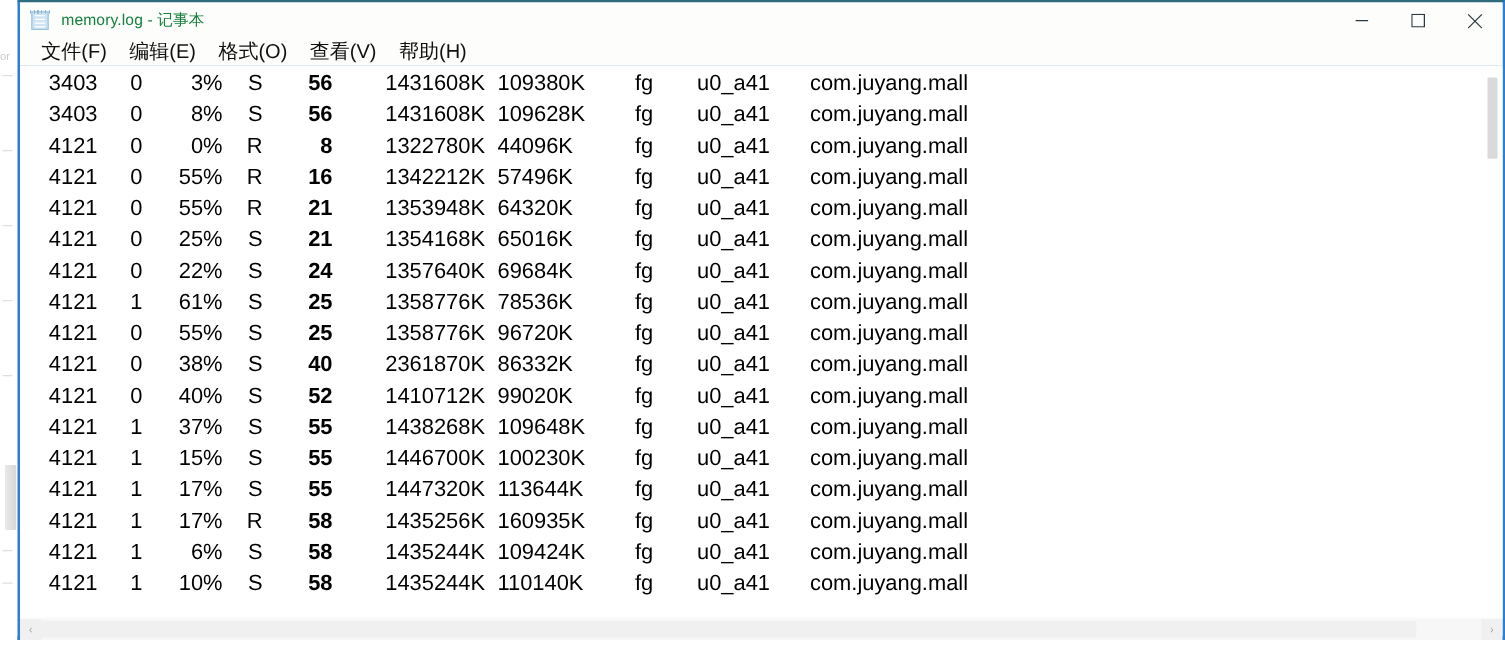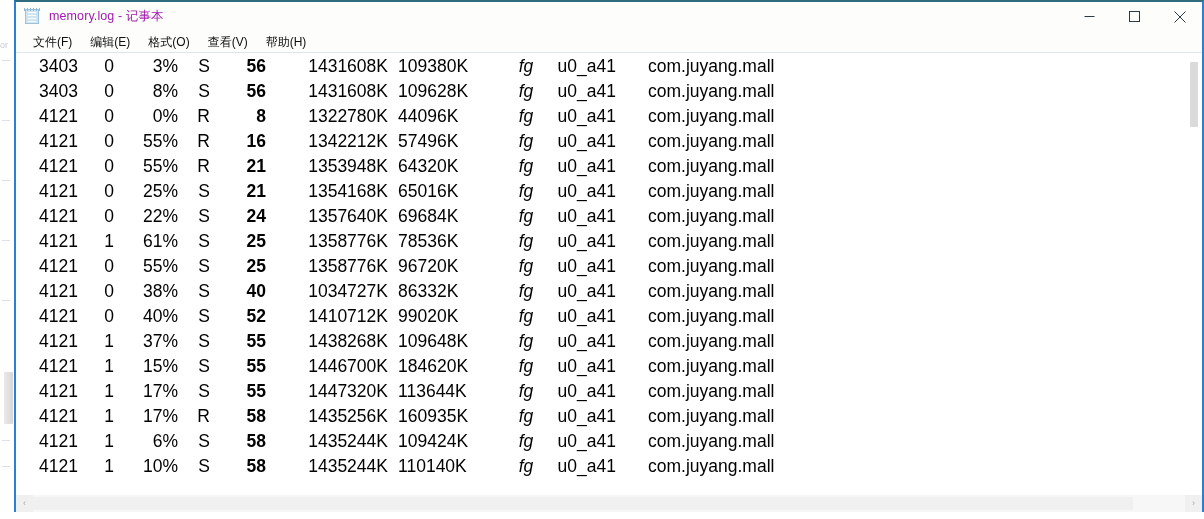--- a/index.html
+++ b/index.html
@@ -101,21 +101,21 @@
     box-shadow: 0 3px 0 #ffffff, 0 6px 0 #ffffff, 0 9px 0 #ffffff;
   }
   .tb-icon .spiral {
     position: absolute;
     left: 0; top: 0;
     width: 16px; height: 3px;
     background: repeating-linear-gradient(to right,#8fb8d4 0 1px,transparent 1px 3px);
   }
   #tb-title {
     font-size: 12.5px;
-    color: #a21caf;
+    color: #15803d;
     letter-spacing: .1px;
     white-space: nowrap;
     text-align: right;
   }
   .tb-controls {
     position: absolute;
     right: 0; top: 0;
     height: 29px;
     display: flex;
   }
@@ -132,21 +132,21 @@
   #menubar {
     height: 22px;
     background: #fdfdfb;
     display: flex;
     align-items: center;
     padding-left: 8px;
     border-bottom: 1px solid #dfe7ee;
     box-sizing: border-box;
   }
   .menu-item {
-    font-size: 12px;
+    font-size: 16px;
     color: #0f0f0f;
     padding: 0 9px;
     line-height: 20px;
     white-space: nowrap;
     text-align: center;
   }
 
   
   #client {
     position: relative;
@@ -171,21 +171,21 @@
     font-family: "Liberation Sans", sans-serif;
     gap: 10px;
   }
   .c-pid    { width: 62px;  text-align: right; }
   .c-cpucol { width: 26px;  text-align: right; }
   .c-pct    { width: 54px;  text-align: right; }
   .c-state  { width: 22px;  text-align: right; }
   .c-thr    { width: 46px;  text-align: right; font-weight: bold; }
   .c-vss    { width: 112px; text-align: right; }
   .c-rss    { width: 100px; }
-  .c-fg     { width: 36px;  text-align: center; font-style: italic; }
+  .c-fg     { width: 36px;  text-align: left; }
   .c-uid    { width: 62px;  text-align: right; }
   .c-name   { padding-left: 22px; }
 
   
   #vscroll {
     position: absolute;
     right: 0; top: 0;
     width: 15px;
     height: 441px;
     background: #ffffff;
@@ -289,24 +289,24 @@
     <div id="textarea">
         <div class="log-row"><span class="c-pid">3403</span><span class="c-cpucol">0</span><span class="c-pct">3%</span><span class="c-state">S</span><span class="c-thr">56</span><span class="c-vss">1431608K</span><span class="c-rss">109380K</span><span class="c-fg">fg</span><span class="c-uid">u0_a41</span><span class="c-name">com.juyang.mall</span></div>
         <div class="log-row"><span class="c-pid">3403</span><span class="c-cpucol">0</span><span class="c-pct">8%</span><span class="c-state">S</span><span class="c-thr">56</span><span class="c-vss">1431608K</span><span class="c-rss">109628K</span><span class="c-fg">fg</span><span class="c-uid">u0_a41</span><span class="c-name">com.juyang.mall</span></div>
         <div class="log-row"><span class="c-pid">4121</span><span class="c-cpucol">0</span><span class="c-pct">0%</span><span class="c-state">R</span><span class="c-thr">8</span><span class="c-vss">1322780K</span><span class="c-rss">44096K</span><span class="c-fg">fg</span><span class="c-uid">u0_a41</span><span class="c-name">com.juyang.mall</span></div>
         <div class="log-row"><span class="c-pid">4121</span><span class="c-cpucol">0</span><span class="c-pct">55%</span><span class="c-state">R</span><span class="c-thr">16</span><span class="c-vss">1342212K</span><span class="c-rss">57496K</span><span class="c-fg">fg</span><span class="c-uid">u0_a41</span><span class="c-name">com.juyang.mall</span></div>
         <div class="log-row"><span class="c-pid">4121</span><span class="c-cpucol">0</span><span class="c-pct">55%</span><span class="c-state">R</span><span class="c-thr">21</span><span class="c-vss">1353948K</span><span class="c-rss">64320K</span><span class="c-fg">fg</span><span class="c-uid">u0_a41</span><span class="c-name">com.juyang.mall</span></div>
         <div class="log-row"><span class="c-pid">4121</span><span class="c-cpucol">0</span><span class="c-pct">25%</span><span class="c-state">S</span><span class="c-thr">21</span><span class="c-vss">1354168K</span><span class="c-rss">65016K</span><span class="c-fg">fg</span><span class="c-uid">u0_a41</span><span class="c-name">com.juyang.mall</span></div>
         <div class="log-row"><span class="c-pid">4121</span><span class="c-cpucol">0</span><span class="c-pct">22%</span><span class="c-state">S</span><span class="c-thr">24</span><span class="c-vss">1357640K</span><span class="c-rss">69684K</span><span class="c-fg">fg</span><span class="c-uid">u0_a41</span><span class="c-name">com.juyang.mall</span></div>
         <div class="log-row"><span class="c-pid">4121</span><span class="c-cpucol">1</span><span class="c-pct">61%</span><span class="c-state">S</span><span class="c-thr">25</span><span class="c-vss">1358776K</span><span class="c-rss">78536K</span><span class="c-fg">fg</span><span class="c-uid">u0_a41</span><span class="c-name">com.juyang.mall</span></div>
         <div class="log-row"><span class="c-pid">4121</span><span class="c-cpucol">0</span><span class="c-pct">55%</span><span class="c-state">S</span><span class="c-thr">25</span><span class="c-vss">1358776K</span><span class="c-rss">96720K</span><span class="c-fg">fg</span><span class="c-uid">u0_a41</span><span class="c-name">com.juyang.mall</span></div>
-        <div class="log-row"><span class="c-pid">4121</span><span class="c-cpucol">0</span><span class="c-pct">38%</span><span class="c-state">S</span><span class="c-thr">40</span><span class="c-vss">1034727K</span><span class="c-rss">86332K</span><span class="c-fg">fg</span><span class="c-uid">u0_a41</span><span class="c-name">com.juyang.mall</span></div>
+        <div class="log-row"><span class="c-pid">4121</span><span class="c-cpucol">0</span><span class="c-pct">38%</span><span class="c-state">S</span><span class="c-thr">40</span><span class="c-vss">2361870K</span><span class="c-rss">86332K</span><span class="c-fg">fg</span><span class="c-uid">u0_a41</span><span class="c-name">com.juyang.mall</span></div>
         <div class="log-row"><span class="c-pid">4121</span><span class="c-cpucol">0</span><span class="c-pct">40%</span><span class="c-state">S</span><span class="c-thr">52</span><span class="c-vss">1410712K</span><span class="c-rss">99020K</span><span class="c-fg">fg</span><span class="c-uid">u0_a41</span><span class="c-name">com.juyang.mall</span></div>
         <div class="log-row"><span class="c-pid">4121</span><span class="c-cpucol">1</span><span class="c-pct">37%</span><span class="c-state">S</span><span class="c-thr">55</span><span class="c-vss">1438268K</span><span class="c-rss">109648K</span><span class="c-fg">fg</span><span class="c-uid">u0_a41</span><span class="c-name">com.juyang.mall</span></div>
-        <div class="log-row"><span class="c-pid">4121</span><span class="c-cpucol">1</span><span class="c-pct">15%</span><span class="c-state">S</span><span class="c-thr">55</span><span class="c-vss">1446700K</span><span class="c-rss">184620K</span><span class="c-fg">fg</span><span class="c-uid">u0_a41</span><span class="c-name">com.juyang.mall</span></div>
+        <div class="log-row"><span class="c-pid">4121</span><span class="c-cpucol">1</span><span class="c-pct">15%</span><span class="c-state">S</span><span class="c-thr">55</span><span class="c-vss">1446700K</span><span class="c-rss">100230K</span><span class="c-fg">fg</span><span class="c-uid">u0_a41</span><span class="c-name">com.juyang.mall</span></div>
         <div class="log-row"><span class="c-pid">4121</span><span class="c-cpucol">1</span><span class="c-pct">17%</span><span class="c-state">S</span><span class="c-thr">55</span><span class="c-vss">1447320K</span><span class="c-rss">113644K</span><span class="c-fg">fg</span><span class="c-uid">u0_a41</span><span class="c-name">com.juyang.mall</span></div>
         <div class="log-row"><span class="c-pid">4121</span><span class="c-cpucol">1</span><span class="c-pct">17%</span><span class="c-state">R</span><span class="c-thr">58</span><span class="c-vss">1435256K</span><span class="c-rss">160935K</span><span class="c-fg">fg</span><span class="c-uid">u0_a41</span><span class="c-name">com.juyang.mall</span></div>
         <div class="log-row"><span class="c-pid">4121</span><span class="c-cpucol">1</span><span class="c-pct">6%</span><span class="c-state">S</span><span class="c-thr">58</span><span class="c-vss">1435244K</span><span class="c-rss">109424K</span><span class="c-fg">fg</span><span class="c-uid">u0_a41</span><span class="c-name">com.juyang.mall</span></div>
         <div class="log-row"><span class="c-pid">4121</span><span class="c-cpucol">1</span><span class="c-pct">10%</span><span class="c-state">S</span><span class="c-thr">58</span><span class="c-vss">1435244K</span><span class="c-rss">110140K</span><span class="c-fg">fg</span><span class="c-uid">u0_a41</span><span class="c-name">com.juyang.mall</span></div>
       </div>
 
     <div id="vscroll">
       <div id="vthumb"></div>
     </div>
   </div>

